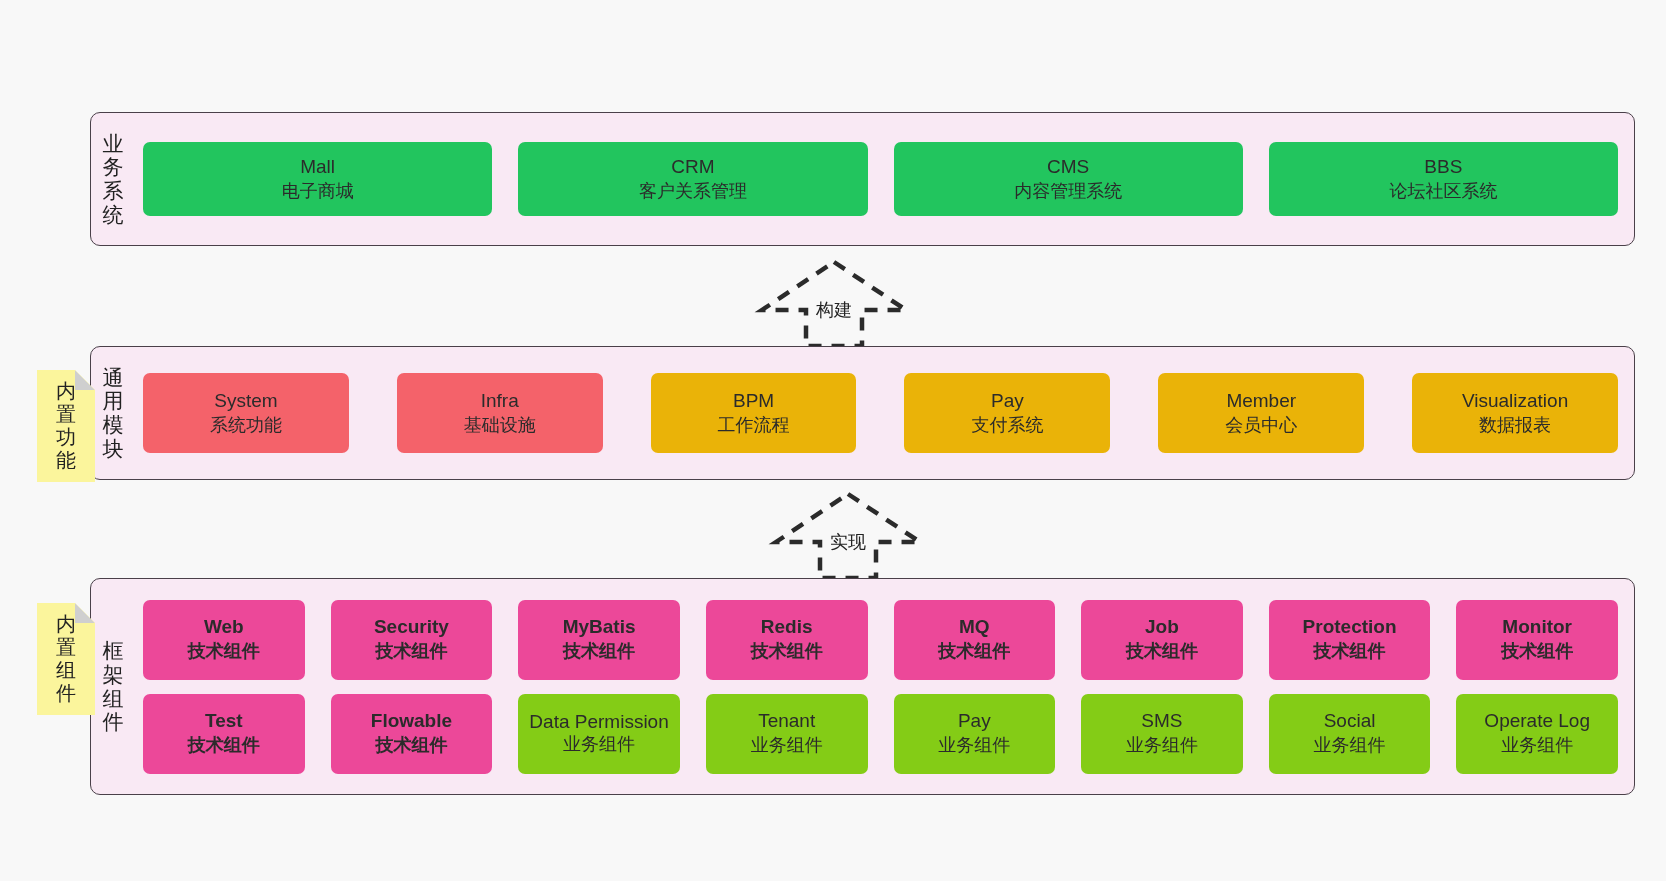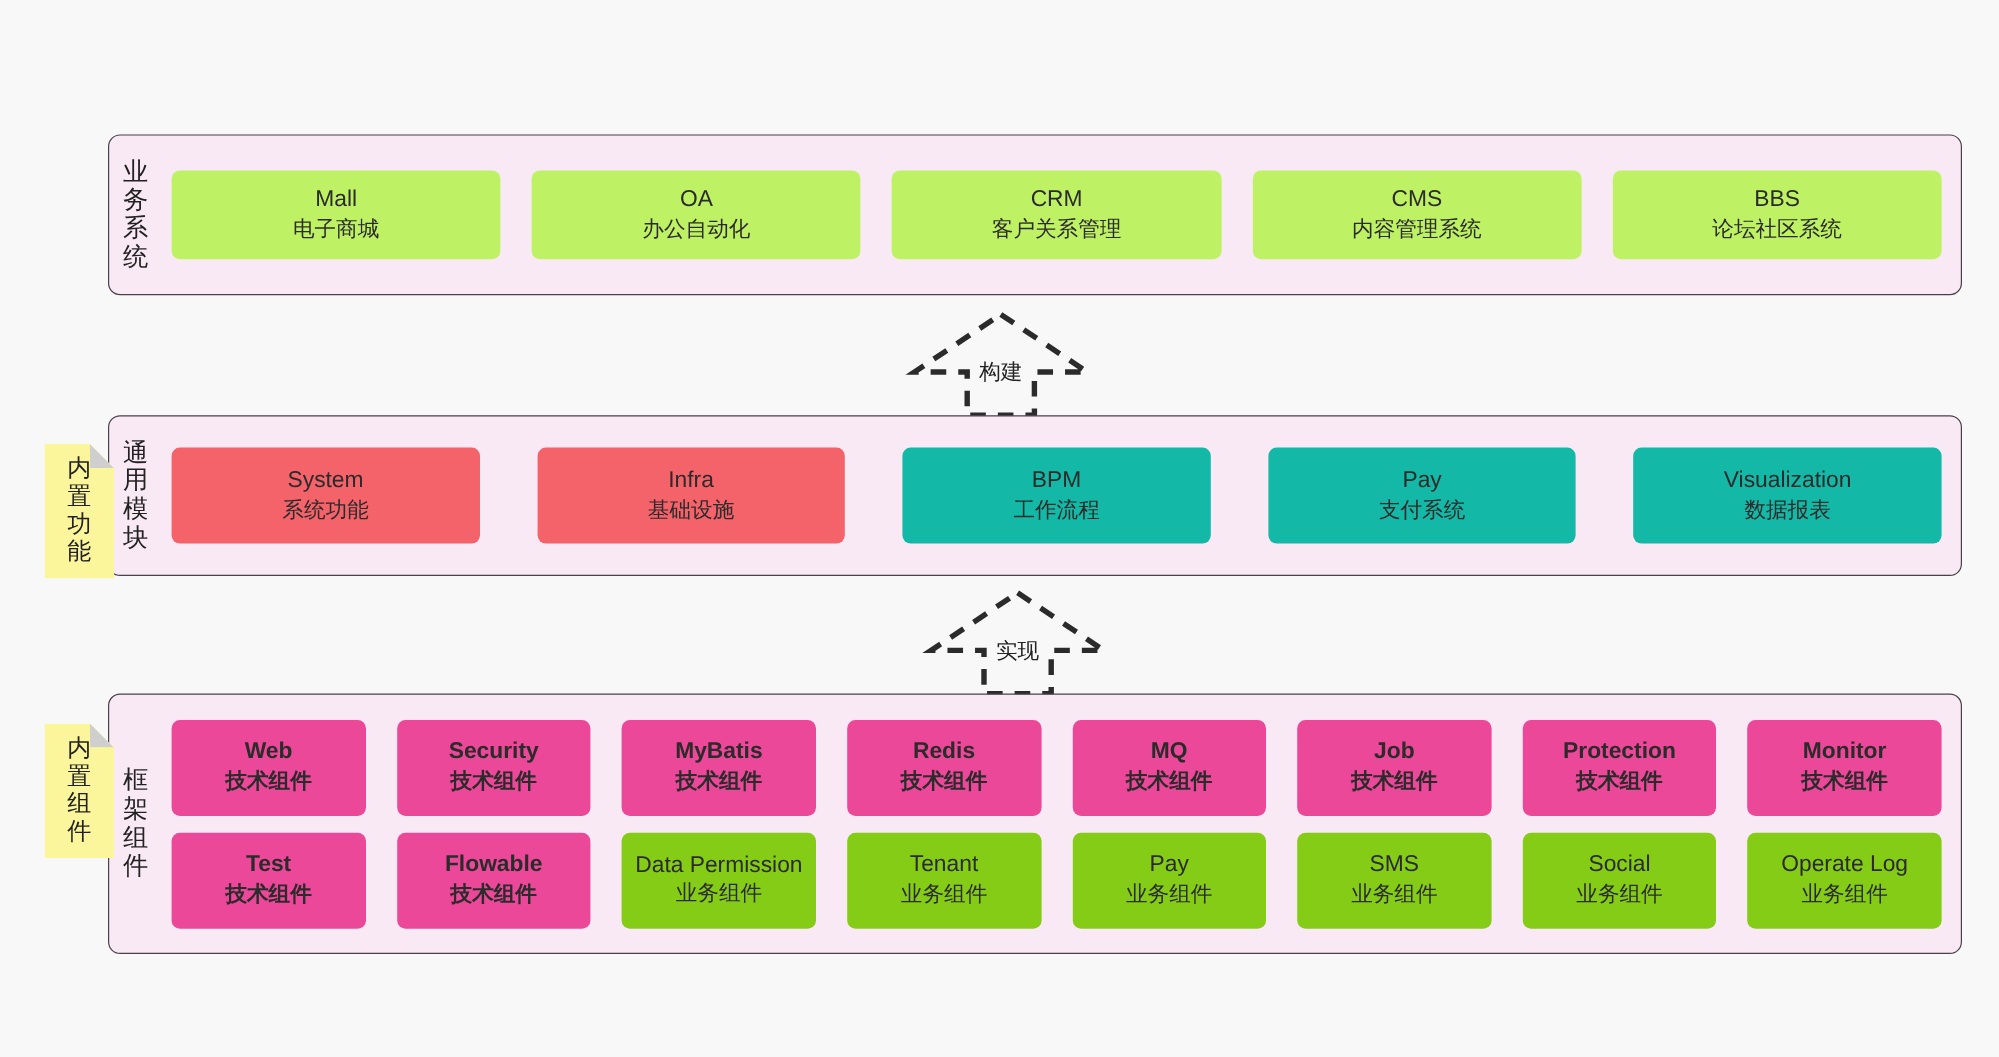--- a/index.html
+++ b/index.html
@@ -69,23 +69,23 @@
     text-align: center;
     color: #2b2b2b;
     line-height: 1.3;
     padding: 6px 4px;
   }
   .card .t1 { font-size: 19px; }
   .card .t2 { font-size: 18px; }
   .card.three-line .t1 { line-height: 1.22; }
 
   
-  .c-blue       { background: #bef264; }
+  .c-blue       { background: #22c55e; }
   .c-red        { background: #f4626a; }
-  .c-pink       { background: #14b8a6; }
+  .c-pink       { background: #eab308; }
   .c-green      { background: #ec4899; font-weight: bold; }
   .c-lightgreen { background: #84cc16; }
 
   
   #layer-business  { left: 90px;  top: 112px; width: 1545px; height: 134px; }
   #layer-common    { left: 90px;  top: 346px; width: 1545px; height: 134px; }
   #layer-framework { left: 90px;  top: 578px; width: 1545px; height: 217px; }
 
   #layer-business  .card-row { height: 74px; }
   #layer-common    .card-row { height: 80px; gap: 48px; }
@@ -157,24 +157,20 @@
       <span>系</span>
       <span>统</span>
     </div>
     <div class="cards">
       <div class="card-row">
         <div class="card c-blue">
           <div class="t1">Mall</div>
           <div class="t2">电子商城</div>
         </div>
         <div class="card c-blue">
-          <div class="t1">OA</div>
-          <div class="t2">办公自动化</div>
-        </div>
-        <div class="card c-blue">
           <div class="t1">CRM</div>
           <div class="t2">客户关系管理</div>
         </div>
         <div class="card c-blue">
           <div class="t1">CMS</div>
           <div class="t2">内容管理系统</div>
         </div>
         <div class="card c-blue">
           <div class="t1">BBS</div>
           <div class="t2">论坛社区系统</div>
@@ -209,20 +205,24 @@
         </div>
         <div class="card c-pink">
           <div class="t1">BPM</div>
           <div class="t2">工作流程</div>
         </div>
         <div class="card c-pink">
           <div class="t1">Pay</div>
           <div class="t2">支付系统</div>
         </div>
         <div class="card c-pink">
+          <div class="t1">Member</div>
+          <div class="t2">会员中心</div>
+        </div>
+        <div class="card c-pink">
           <div class="t1">Visualization</div>
           <div class="t2">数据报表</div>
         </div>
       </div>
     </div>
   </div>
 
   <div class="arrow" id="arrow-implement">
     <svg viewBox="0 0 152 92" preserveAspectRatio="none" aria-hidden="true">
       <path d="M 76 4 L 148 52 L 104 52 L 104 88 L 48 88 L 48 52 L 4 52 Z" fill="none" stroke="#2b2b2b" stroke-width="4.5" stroke-dasharray="13 10" stroke-linejoin="miter" stroke-linecap="butt"></path>

